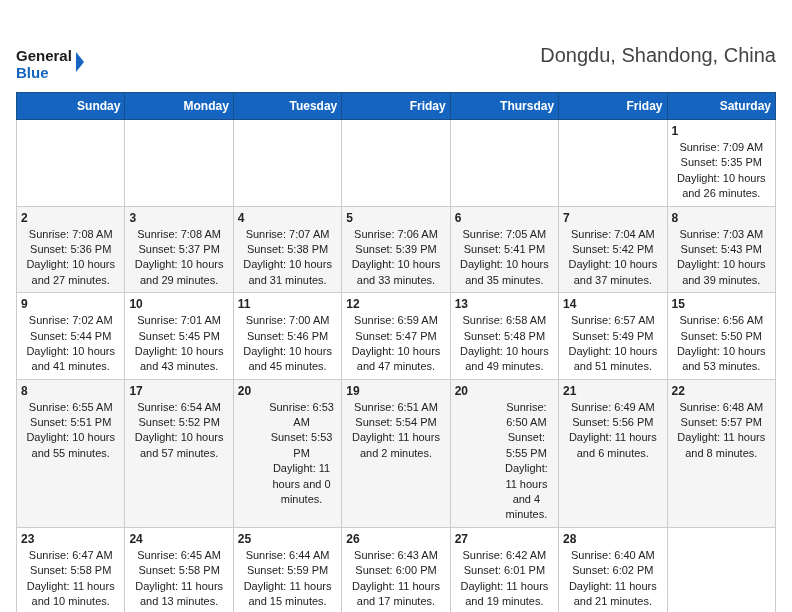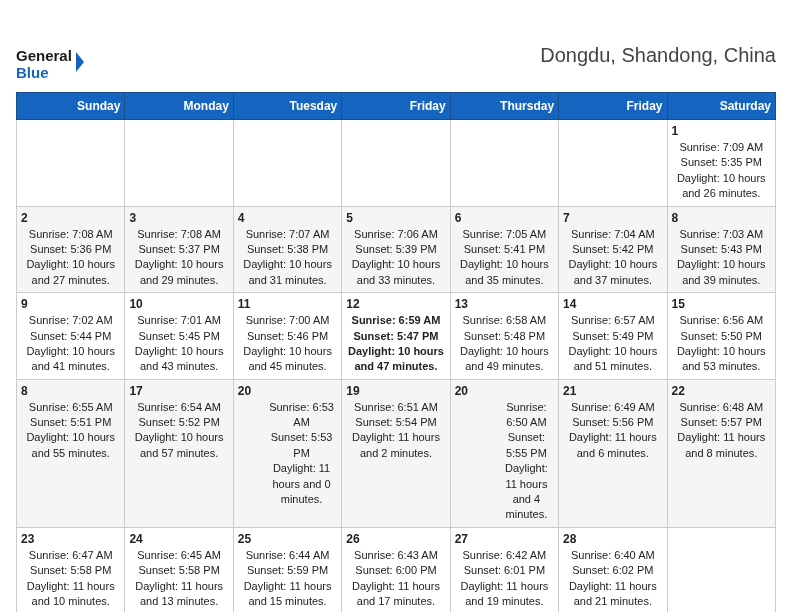--- a/index.html
+++ b/index.html
@@ -182,21 +182,21 @@
 Daylight: 10 hours and 43 minutes.</div>
         </td>
         <td>
           <span class="day-num">11</span>
           <div class="day-info" style="white-space: pre-line;">Sunrise: 7:00 AM
 Sunset: 5:46 PM
 Daylight: 10 hours and 45 minutes.</div>
         </td>
         <td>
           <span class="day-num">12</span>
-          <div class="day-info" style="white-space: pre-line; font-weight: bold;">Sunrise: 6:59 AM
+          <div class="day-info" style="white-space: pre-line;">Sunrise: 6:59 AM
 Sunset: 5:47 PM
 Daylight: 10 hours and 47 minutes.</div>
         </td>
         <td>
           <span class="day-num">13</span>
           <div class="day-info" style="white-space: pre-line;">Sunrise: 6:58 AM
 Sunset: 5:48 PM
 Daylight: 10 hours and 49 minutes.</div>
         </td>
         <td>

